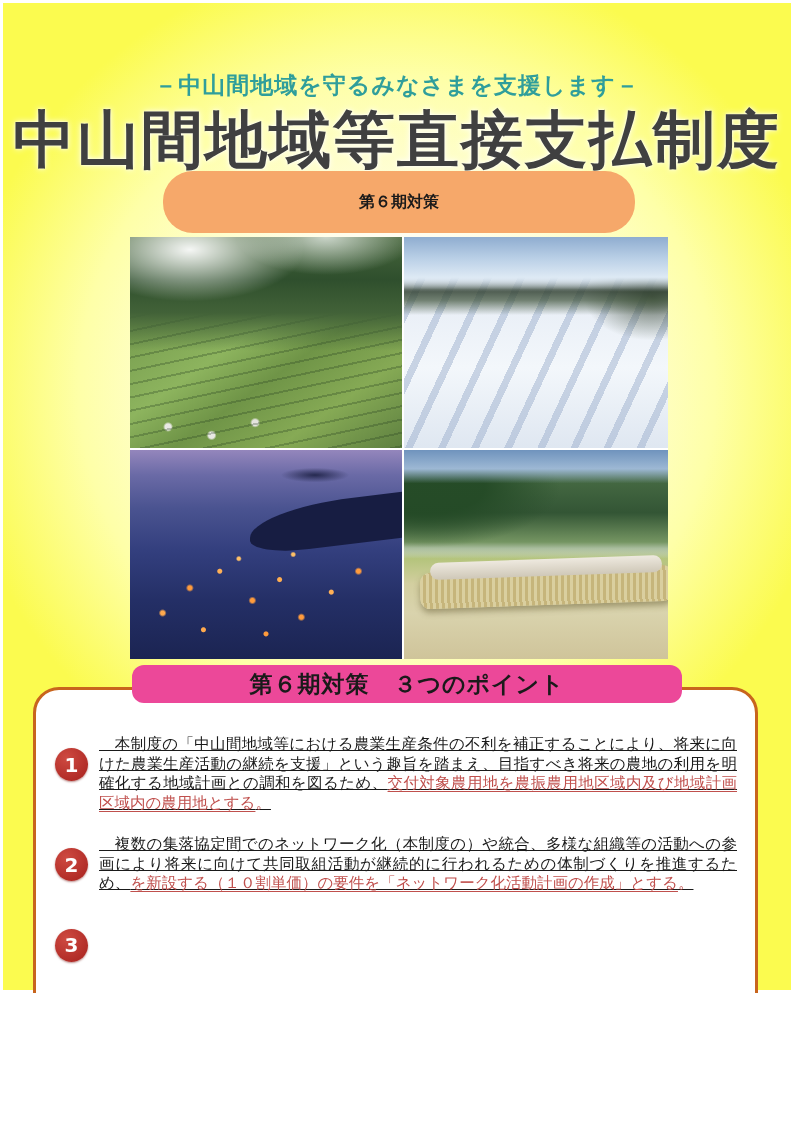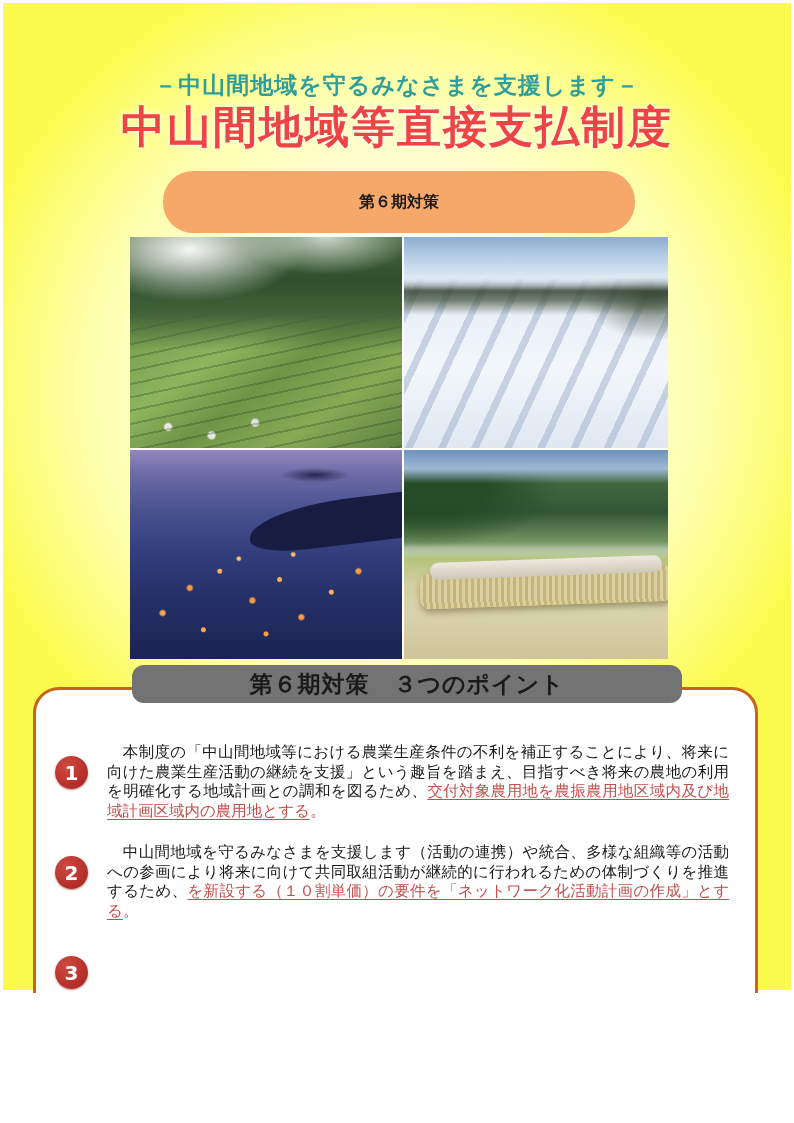--- a/index.html
+++ b/index.html
@@ -4,21 +4,21 @@
 <style>
   html,body{margin:0;padding:0;background:#ffffff;}
   body{font-family:"DejaVu Sans","Liberation Sans",sans-serif;}
   .page{position:relative;width:794px;height:993px;margin:0 auto;background:#ffffff;overflow:hidden;}
   .bg{position:absolute;inset:3px;background:
       radial-gradient(ellipse 56% 44% at 50% 39%, #ffffff 0%, #fffdf0 35%, #feffa8 72%, #fbfb4f 100%);}
   
   .subtitle{position:absolute;top:70px;left:0;width:100%;text-align:center;
       font-size:23px;font-weight:bold;color:#2f9e9b;letter-spacing:1px;}
   .title{position:absolute;top:98px;left:0;width:100%;text-align:center;
-      font-size:44px;font-weight:bold;color:#ef4444;letter-spacing:2px;
+      font-size:62px;font-weight:bold;color:#404040;letter-spacing:2px;
       text-shadow:0 0 6px rgba(255,255,255,.95), 0 0 2px rgba(255,255,255,.9);}
   .period-box{position:absolute;top:171px;left:163px;width:472px;height:62px;
       background:#f6a86a;border-radius:30px;display:flex;flex-direction:column;
       justify-content:center;align-items:center;}
   .period-box .l1,.period-box .l2{font-size:16px;font-weight:bold;color:#1a1a1a;line-height:1.45;}
   
   .photo-grid{position:absolute;top:237px;left:130px;width:538px;height:422px;
       display:grid;grid-template-columns:272px 264px;grid-template-rows:211px 209px;
       gap:2px;background:#ffffff;}
   .ph{position:relative;overflow:hidden;}
@@ -62,29 +62,29 @@
       linear-gradient(to bottom, rgba(0,0,0,0) 47%, #b4c47c 52%, #d3cfa0 64%, #d9d3ad 78%, #cfc49a 100%);}
   .ph4::before{content:"";position:absolute;left:6%;top:57%;width:96%;height:17%;
       background:repeating-linear-gradient(to right, #dacf9f 0 3px, #c6b57b 3px 6px);
       border-radius:10px;transform:rotate(-2deg);box-shadow:0 4px 6px rgba(90,80,40,.45);}
   .ph4::after{content:"";position:absolute;left:10%;top:52%;width:88%;height:8%;
       background:linear-gradient(to bottom,#eee9df,#cfc8b8);border-radius:10px;transform:rotate(-2deg);}
   
   .points-box{position:absolute;top:687px;left:33px;width:719px;height:336px;
       background:#ffffff;border:3px solid #c8651d;border-radius:26px;z-index:1;}
   .banner{position:absolute;top:665px;left:132px;width:550px;height:38px;z-index:2;
-      background:#737373;border-radius:12px;display:flex;align-items:center;justify-content:center;
+      background:#ec4899;border-radius:12px;display:flex;align-items:center;justify-content:center;
       font-size:23px;font-weight:bold;color:#1a1a1a;letter-spacing:1px;}
   .points-content{position:absolute;top:731px;left:33px;width:724px;z-index:3;}
   .point{position:relative;padding-left:62px;padding-right:16px;margin-bottom:22px;}
   .point-num{position:absolute;left:22px;top:13px;width:33px;height:33px;border-radius:50%;
       background:radial-gradient(circle at 35% 30%, #ce4a41, #b02b26 75%);
       color:#ffffff;font-size:20px;font-weight:bold;display:flex;align-items:center;justify-content:center;
       box-shadow:0 1px 2px rgba(120,30,25,.5);}
-  .point-text{margin:12px;font-size:15.5px;line-height:19.5px;color:#1a1a1a;text-align:justify;}
+  .point-text{margin:4px;font-size:15.5px;line-height:19.5px;color:#1a1a1a;text-align:justify;text-decoration:underline;}
   .red-u{color:#c0504d;text-decoration:underline;text-underline-offset:3px;}
   .red{color:#c0504d;}
   
   .footer-date{position:absolute;top:1048px;left:0;width:100%;text-align:center;
       font-size:18px;font-weight:bold;color:#1a1a1a;letter-spacing:3px;padding-left:39px;}
   .footer-org{position:absolute;top:1066px;left:0;width:100%;text-align:center;
       font-size:40px;font-weight:bold;color:#0369a1;letter-spacing:13px;text-indent:13px;}
 </style>
 </head>
 <body>
@@ -111,21 +111,21 @@
 
   <div class="points-content">
 
     <div class="point">
       <div class="point-num">1</div>
       <p class="point-text"><span>　本制度の「中山間地域等における農業生産条件の不利を補正することにより、将来に向けた農業生産活動の継続を支援」という趣旨を踏まえ、目指すべき将来の農地の利用を明確化する地域計画との調和を図るため、</span><span class="red-u">交付対象農用地を農振農用地区域内及び地域計画区域内の農用地とする</span><span class="red">。</span></p>
     </div>
 
     <div class="point">
       <div class="point-num">2</div>
-      <p class="point-text"><span>　中山間地域を守るみなさまを支援します（活動の連携）や統合、多様な組織等の活動への参画により将来に向けて共同取組活動が継続的に行われるための体制づくりを推進するため、</span><span class="red-u">を新設する（１０割単価）の要件を「ネットワーク化活動計画の作成」とする</span><span class="red">。</span></p>
+      <p class="point-text"><span>　複数の集落協定間でのネットワーク化（本制度の）や統合、多様な組織等の活動への参画により将来に向けて共同取組活動が継続的に行われるための体制づくりを推進するため、</span><span class="red-u">を新設する（１０割単価）の要件を「ネットワーク化活動計画の作成」とする</span><span class="red">。</span></p>
     </div>
 
     <div class="point">
       <div class="point-num">3</div>
     </div>
 
   </div>
 
   <div class="footer-date">令　和　７　年　３　月</div>
   <div class="footer-org">農林水産省</div>

